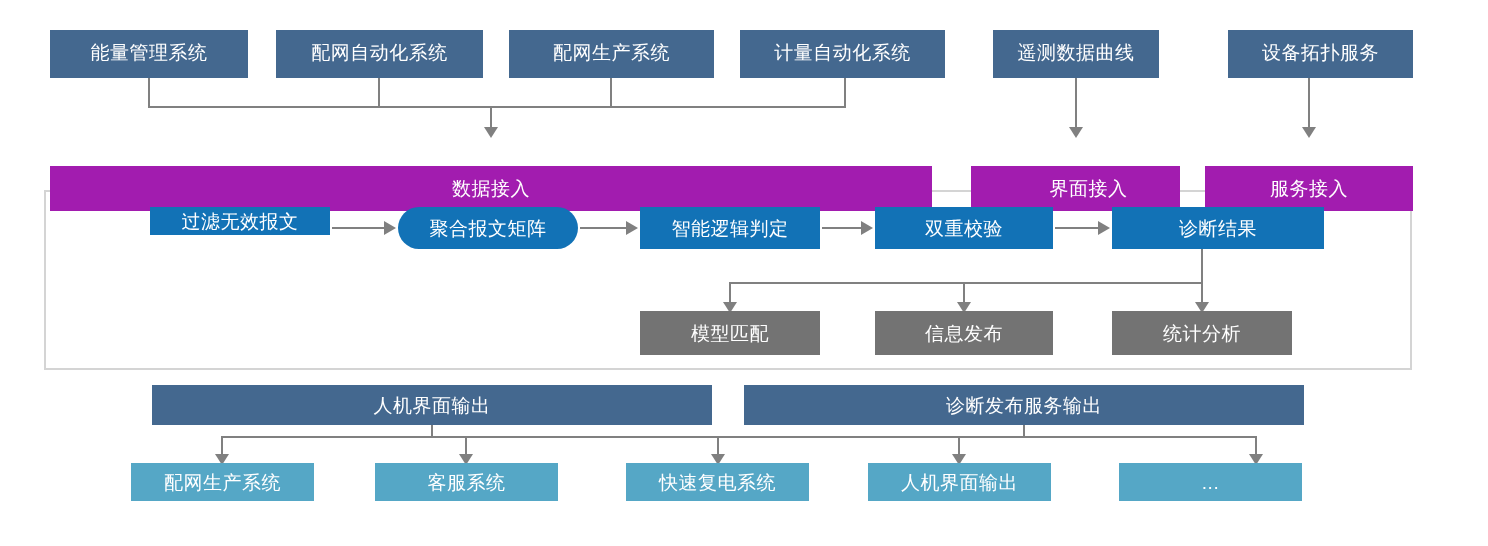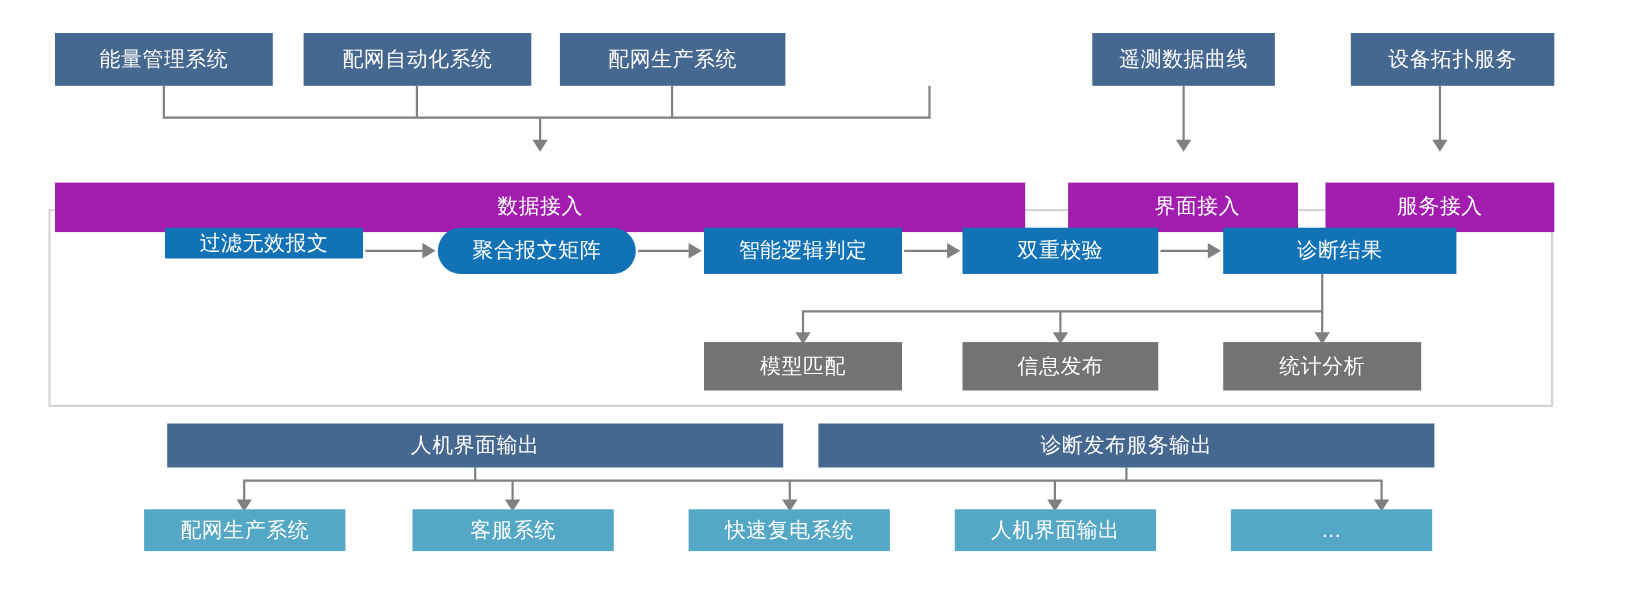--- a/index.html
+++ b/index.html
@@ -29,21 +29,21 @@
     align-items: center;
     justify-content: center;
     color: #ffffff;
     font-size: 19px;
     letter-spacing: 0.5px;
     white-space: nowrap;
     line-height: 1;
     user-select: none;
   }
 
-  .box.source      { background: #44688f; }
+  .box.source      { background: #44688f; font-family: Liberation Mono, monospace; }
   .box.access      { background: #a21caf; margin-top: 30px; }
   .box.pipeline    { background: #1272b6; }
   .box.process     { background: #737373; }
   .box.outputbar   { background: #44688f; }
   .box.consumer    { background: #55a7c6; }
 
   .panel {
     position: absolute;
     box-sizing: border-box;
     border: 2px solid #d4d4d4;
@@ -132,20 +132,21 @@
       <line x1="959" y1="437" x2="959" y2="456"></line>
       <polygon class="arrowhead" points="952,454 966,454 959,465"></polygon>
     </g>
   </svg>
 
   <div class="panel" style="left:44px; top:190px; width:1368px; height:180px;"></div>
 
   <div class="box source" style="left:50px; top:30px; width:198px; height:48px;">能量管理系统</div>
   <div class="box source" style="left:276px; top:30px; width:207px; height:48px;">配网自动化系统</div>
   <div class="box source" style="left:509px; top:30px; width:205px; height:48px;">配网生产系统</div>
+  <div class="box source" style="left:740px; top:30px; width:205px; height:48px;">计量自动化系统</div>
   <div class="box source" style="left:993px; top:30px; width:166px; height:48px;">遥测数据曲线</div>
   <div class="box source" style="left:1228px; top:30px; width:185px; height:48px;">设备拓扑服务</div>
 
   <div class="box access" style="left:50px; top:136px; width:882px; height:45px;">数据接入</div>
   <div class="box access" style="left:971px; top:136px; width:209px; height:45px;padding-left:26px;">界面接入</div>
   <div class="box access" style="left:1205px; top:136px; width:208px; height:45px;">服务接入</div>
 
   <div class="box pipeline" style="left:150px; top:207px; width:180px; height:28px;">过滤无效报文</div>
   <div class="box pipeline" style="left:398px; top:207px; width:180px; height:42px;border-radius:21px;">聚合报文矩阵</div>
   <div class="box pipeline" style="left:640px; top:207px; width:180px; height:42px;">智能逻辑判定</div>

